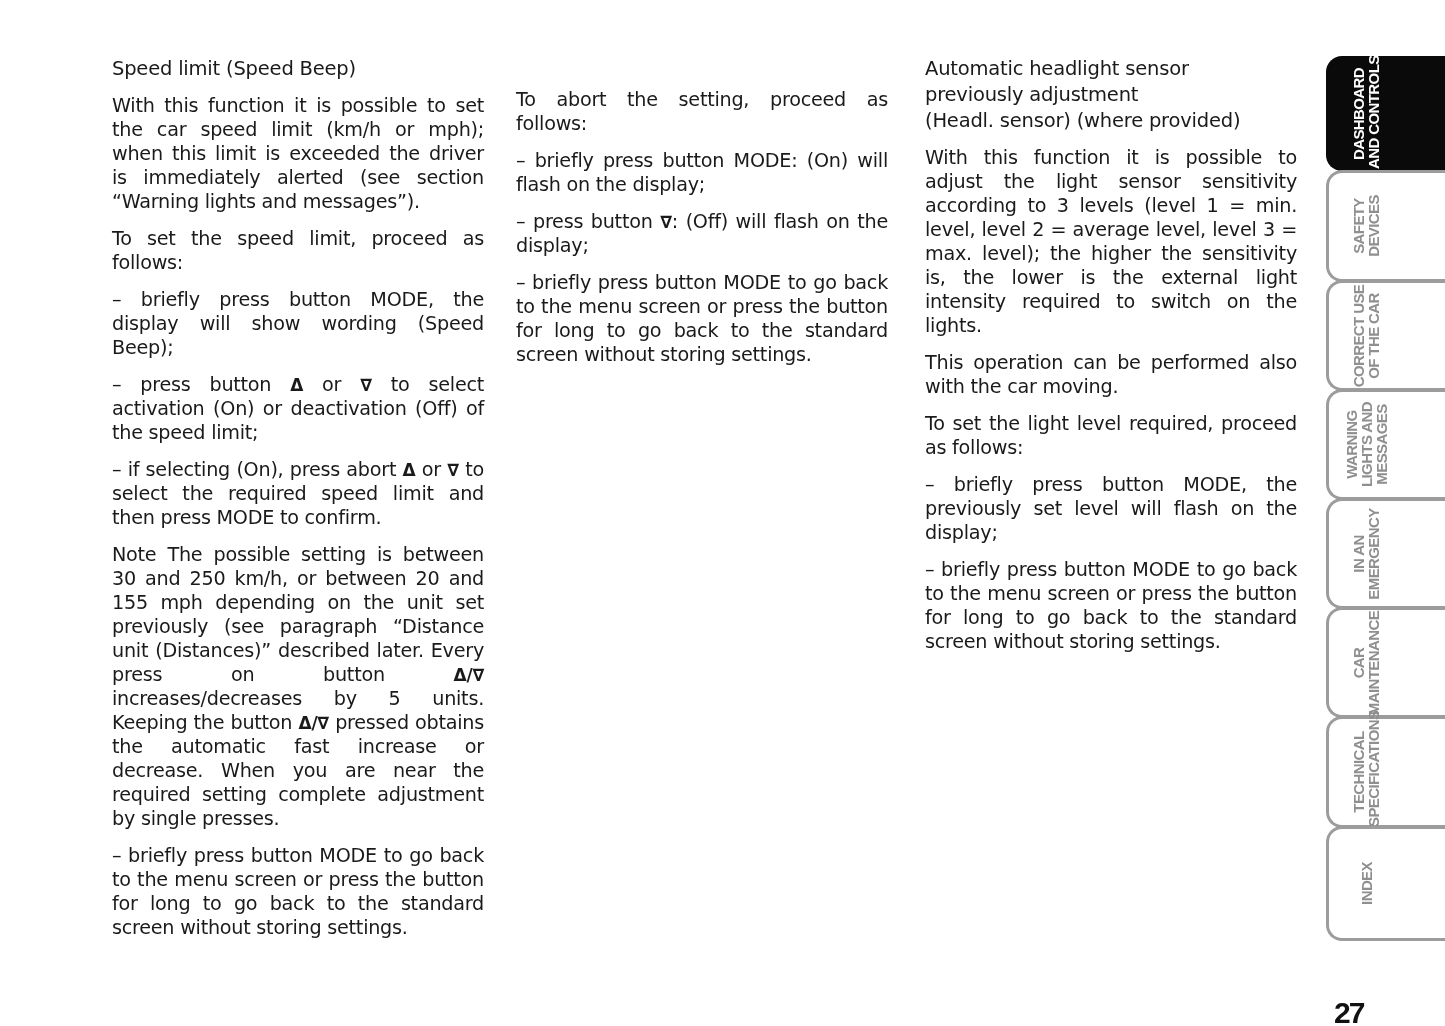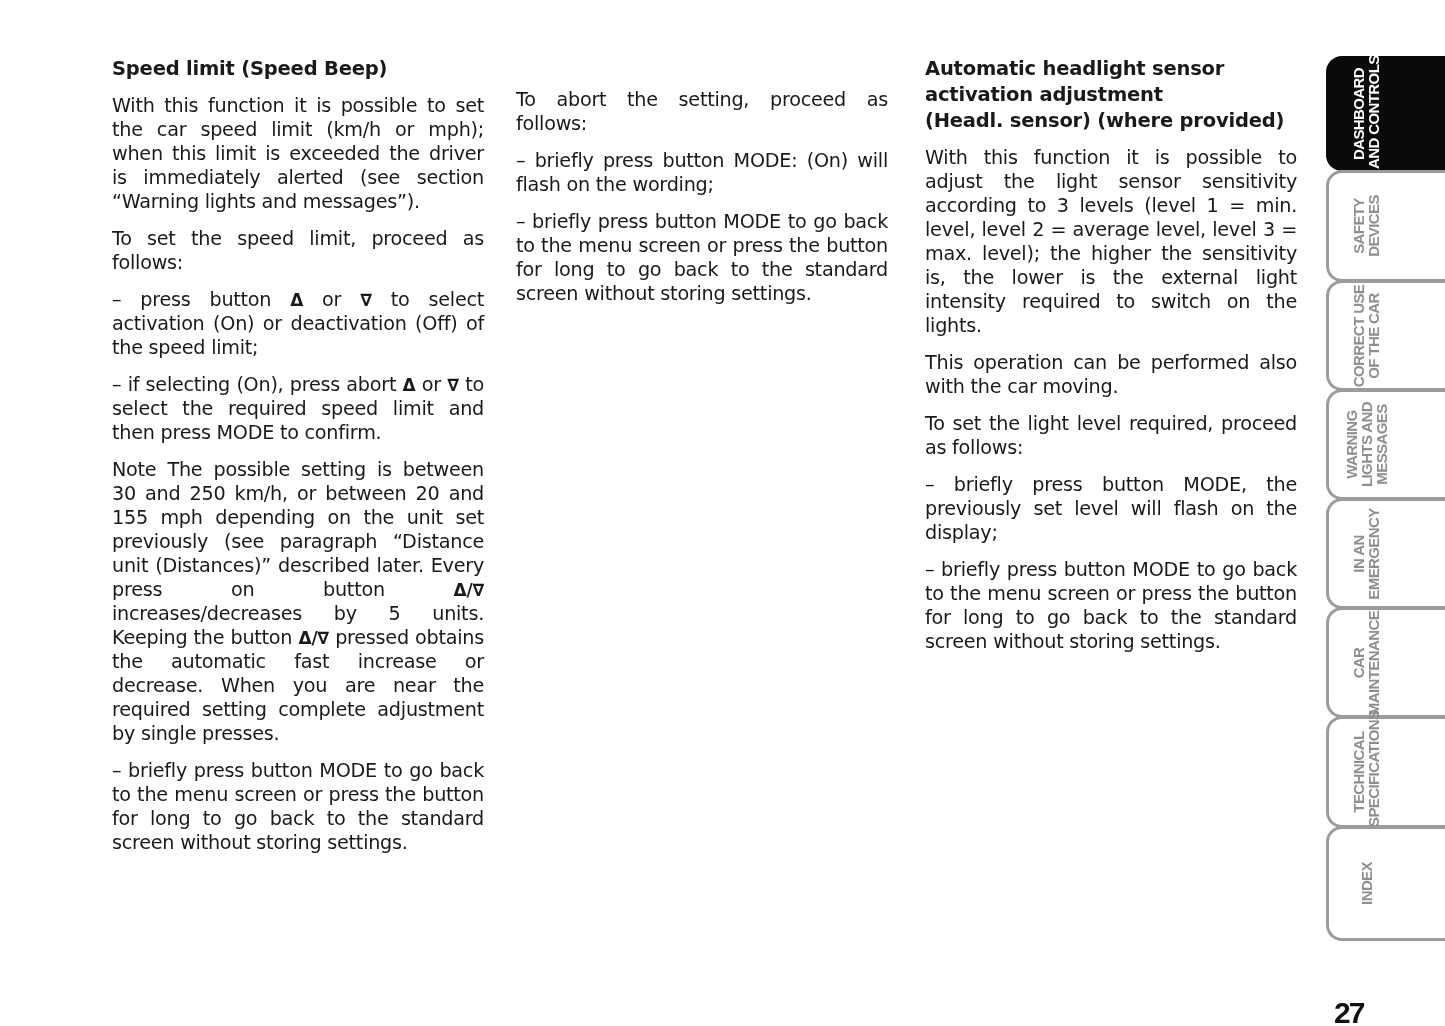--- a/index.html
+++ b/index.html
@@ -3,21 +3,21 @@
 <meta charset="utf-8">
 <style>
   html, body { margin:0; padding:0; background:#ffffff; }
   body { width:1445px; height:1026px; position:relative; overflow:hidden; color:#1a1a1a;
          font-family:"DejaVu Sans", sans-serif; }
   .col { position:absolute; top:56px; width:372px; font-size:19.2px; line-height:24px; letter-spacing:-0.25px; }
   .col1 { left:112px; }
   .col2 { left:516px;margin-top:32px; }
   .col3 { left:925px; }
   .col p { margin:0 0 13px 0; text-align:justify; }
-  .col h2 { margin:0 0 12px 0; font-size:19.5px; line-height:26px; font-weight:bold; letter-spacing:-0.2px; }
+  .col h2 { margin:0 0 12px 0; font-size:19.5px; line-height:26px; font-weight:normal; letter-spacing:-0.2px; }
   .col b { font-weight:normal; }
   .tri { font-weight:bold; font-size:17px; }
 
   .tabs { position:absolute; left:1326px; top:56px; width:119px; }
   .tab { position:absolute; left:0; width:140px; box-sizing:border-box;
          border:3px solid #9c9c9c; border-right:none; border-radius:16px 0 0 16px;
          background:#fff; display:flex; align-items:center; justify-content:flex-start; }
   .tab.active { background:#0a0a0a; border-color:#0a0a0a; }
   .tab-label { display:block; transform:rotate(-90deg); white-space:pre; text-align:center;
                font-family:"Liberation Sans", sans-serif; font-weight:bold; font-size:15px;
@@ -27,34 +27,36 @@
   .page-num { position:absolute; left:1334px; top:996px; font-family:"Liberation Sans", sans-serif;
               font-weight:bold; font-size:30px; color:#111; letter-spacing:-2px; }
 </style>
 </head>
 <body>
 
 <div class="col col1">
   <h2>Speed limit (Speed Beep)</h2>
   <p>With this function it is possible to set the car speed limit (km/h or mph); when this limit is exceeded the driver is immediately alerted (see section “Warning lights and messages”).</p>
   <p>To set the speed limit, proceed as follows:</p>
+  <p><span>– briefly press button </span><b>MODE</b><span>, the display will show wording (Speed Beep);</span></p>
   <p><span>– press button </span><span class="tri">Δ</span><span> or </span><span class="tri">∇</span><span> to select activation (On) or deactivation (Off) of the speed limit;</span></p>
   <p><span>– if selecting (On), press abort </span><span class="tri">Δ</span><span> or </span><span class="tri">∇</span><span> to select the required speed limit and then press </span><b>MODE</b><span> to confirm.</span></p>
   <p><b>Note</b><span> The possible setting is between 30 and 250 km/h, or between 20 and 155 mph depending on the unit set previously (see paragraph “Distance unit (Distances)” described later. Every press on button </span><span class="tri">Δ/∇</span><span> increases/decreases by 5 units. Keeping the button </span><span class="tri">Δ/∇</span><span> pressed obtains the automatic fast increase or decrease. When you are near the required setting complete adjustment by single presses.</span></p>
   <p><span>– briefly press button </span><b>MODE</b><span> to go back to the menu screen or press the button for long to go back to the standard screen without storing settings.</span></p>
 </div>
 
 <div class="col col2">
   <p>To abort the setting, proceed as follows:</p>
-  <p><span>– briefly press button </span><b>MODE</b><span>: (On) will flash on the wording;</span></p>
+  <p><span>– briefly press button </span><b>MODE</b><span>: (On) will flash on the display;</span></p>
+  <p><span>– press button </span><span class="tri">∇</span><span>: (Off) will flash on the display;</span></p>
   <p><span>– briefly press button </span><b>MODE</b><span> to go back to the menu screen or press the button for long to go back to the standard screen without storing settings.</span></p>
 </div>
 
 <div class="col col3">
-  <h2><span>Automatic headlight sensor</span><br><span>activation adjustment</span><br><span>(Headl. sensor) (where provided)</span></h2>
+  <h2><span>Automatic headlight sensor</span><br><span>previously adjustment</span><br><span>(Headl. sensor) (where provided)</span></h2>
   <p>With this function it is possible to adjust the light sensor sensitivity according to 3 levels (level 1 = min. level, level 2 = average level, level 3 = max. level); the higher the sensitivity is, the lower is the external light intensity required to switch on the lights.</p>
   <p>This operation can be performed also with the car moving.</p>
   <p>To set the light level required, proceed as follows:</p>
   <p><span>– briefly press button </span><b>MODE</b><span>, the previously set level will flash on the display;</span></p>
   <p><span>– briefly press button </span><b>MODE</b><span> to go back to the menu screen or press the button for long to go back to the standard screen without storing settings.</span></p>
 </div>
 
 <div class="tabs">
   <div class="tab active" style="top:0;height:115px;">
       <span class="tab-label">DASHBOARD

